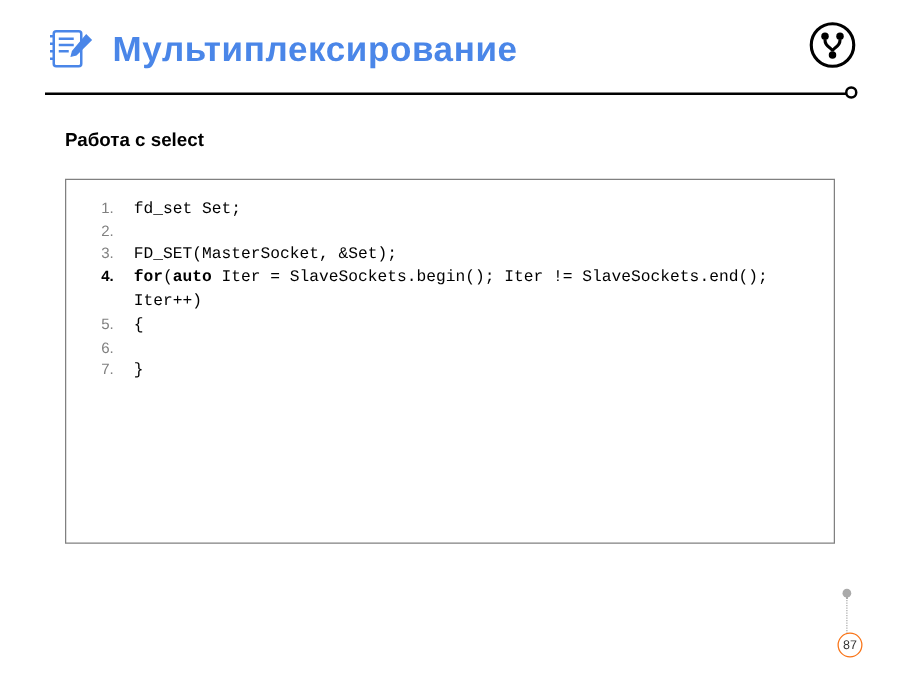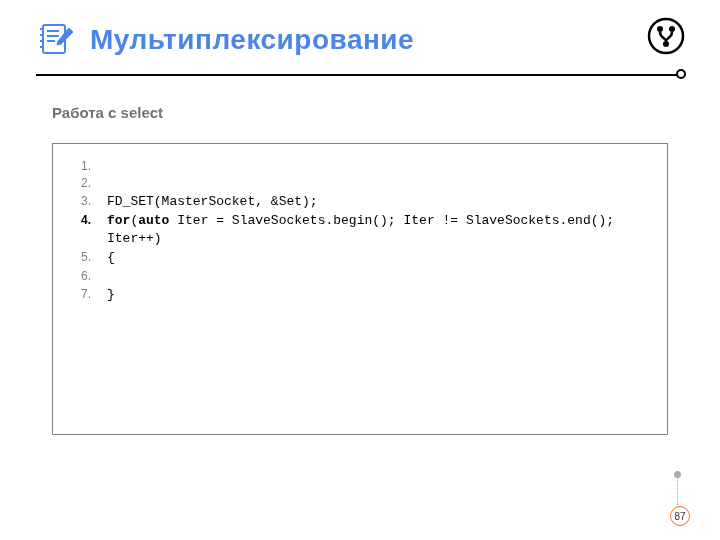--- a/index.html
+++ b/index.html
@@ -10,21 +10,21 @@
   .notepad-icon svg { display: block; }
   .title { color: #4a86e8; font-size: 28px; font-weight: 700; letter-spacing: 0.5px; }
 
   .corner-icon { position: absolute; top: 16px; right: 34px; }
   .corner-icon svg { display: block; }
 
   .hr-wrap { position: relative; margin-top: 14px; }
   .hr { border: none; border-top: 2px solid #000; width: 100%; }
   .hr-dot { position: absolute; right: -2px; top: -5px; width: 10px; height: 10px; border: 2px solid #000; border-radius: 50%; background: #fff; }
 
-  .subtitle { margin-top: 28px; margin-left: 16px; font-size: 15px; font-weight: 700; color: #737373; }
+  .subtitle { margin-top: 28px; margin-left: 16px; font-size: 15px; font-weight: 700; color: #000000; }
 
   .code-box { margin: 22px 16px 0 16px; border: 1px solid #808080; padding: 14px 14px 14px 8px; height: 292px; }
   .code-line { display: flex; align-items: flex-start; font-family: "Courier New", Courier, monospace; font-size: 13px; line-height: 1.45; color: #000; }
   .ln { width: 30px; text-align: right; color: #808080; font-family: Arial, Helvetica, sans-serif; font-size: 12px; flex-shrink: 0; }
   .ln.emph { color: #000; font-weight: 700; }
   .code { padding-left: 16px; white-space: pre-wrap; word-break: break-word; }
   .bold { font-weight: 700; }
 
   .page-num { position: absolute; right: 30px; bottom: 14px; }
   .page-num .circ { width: 20px; height: 20px; border: 1px solid #f97316; border-radius: 50%; display: flex; align-items: center; justify-content: center; font-size: 10px; color: #333; background: #fff; }
@@ -68,20 +68,21 @@
   <div class="hr-wrap">
     <hr class="hr">
     <span class="hr-dot"></span>
   </div>
 
   <div class="subtitle">Работа с select</div>
 
   <div class="code-box" id="code-box">
       <div class="code-line">
         <span class="ln">1.</span>
+        <span class="code"><span>fd_set Set;</span></span>
       </div>
       <div class="code-line">
         <span class="ln">2.</span>
       </div>
       <div class="code-line">
         <span class="ln">3.</span>
         <span class="code"><span>FD_SET(MasterSocket, &amp;Set);</span></span>
       </div>
       <div class="code-line">
         <span class="ln emph">4.</span>

